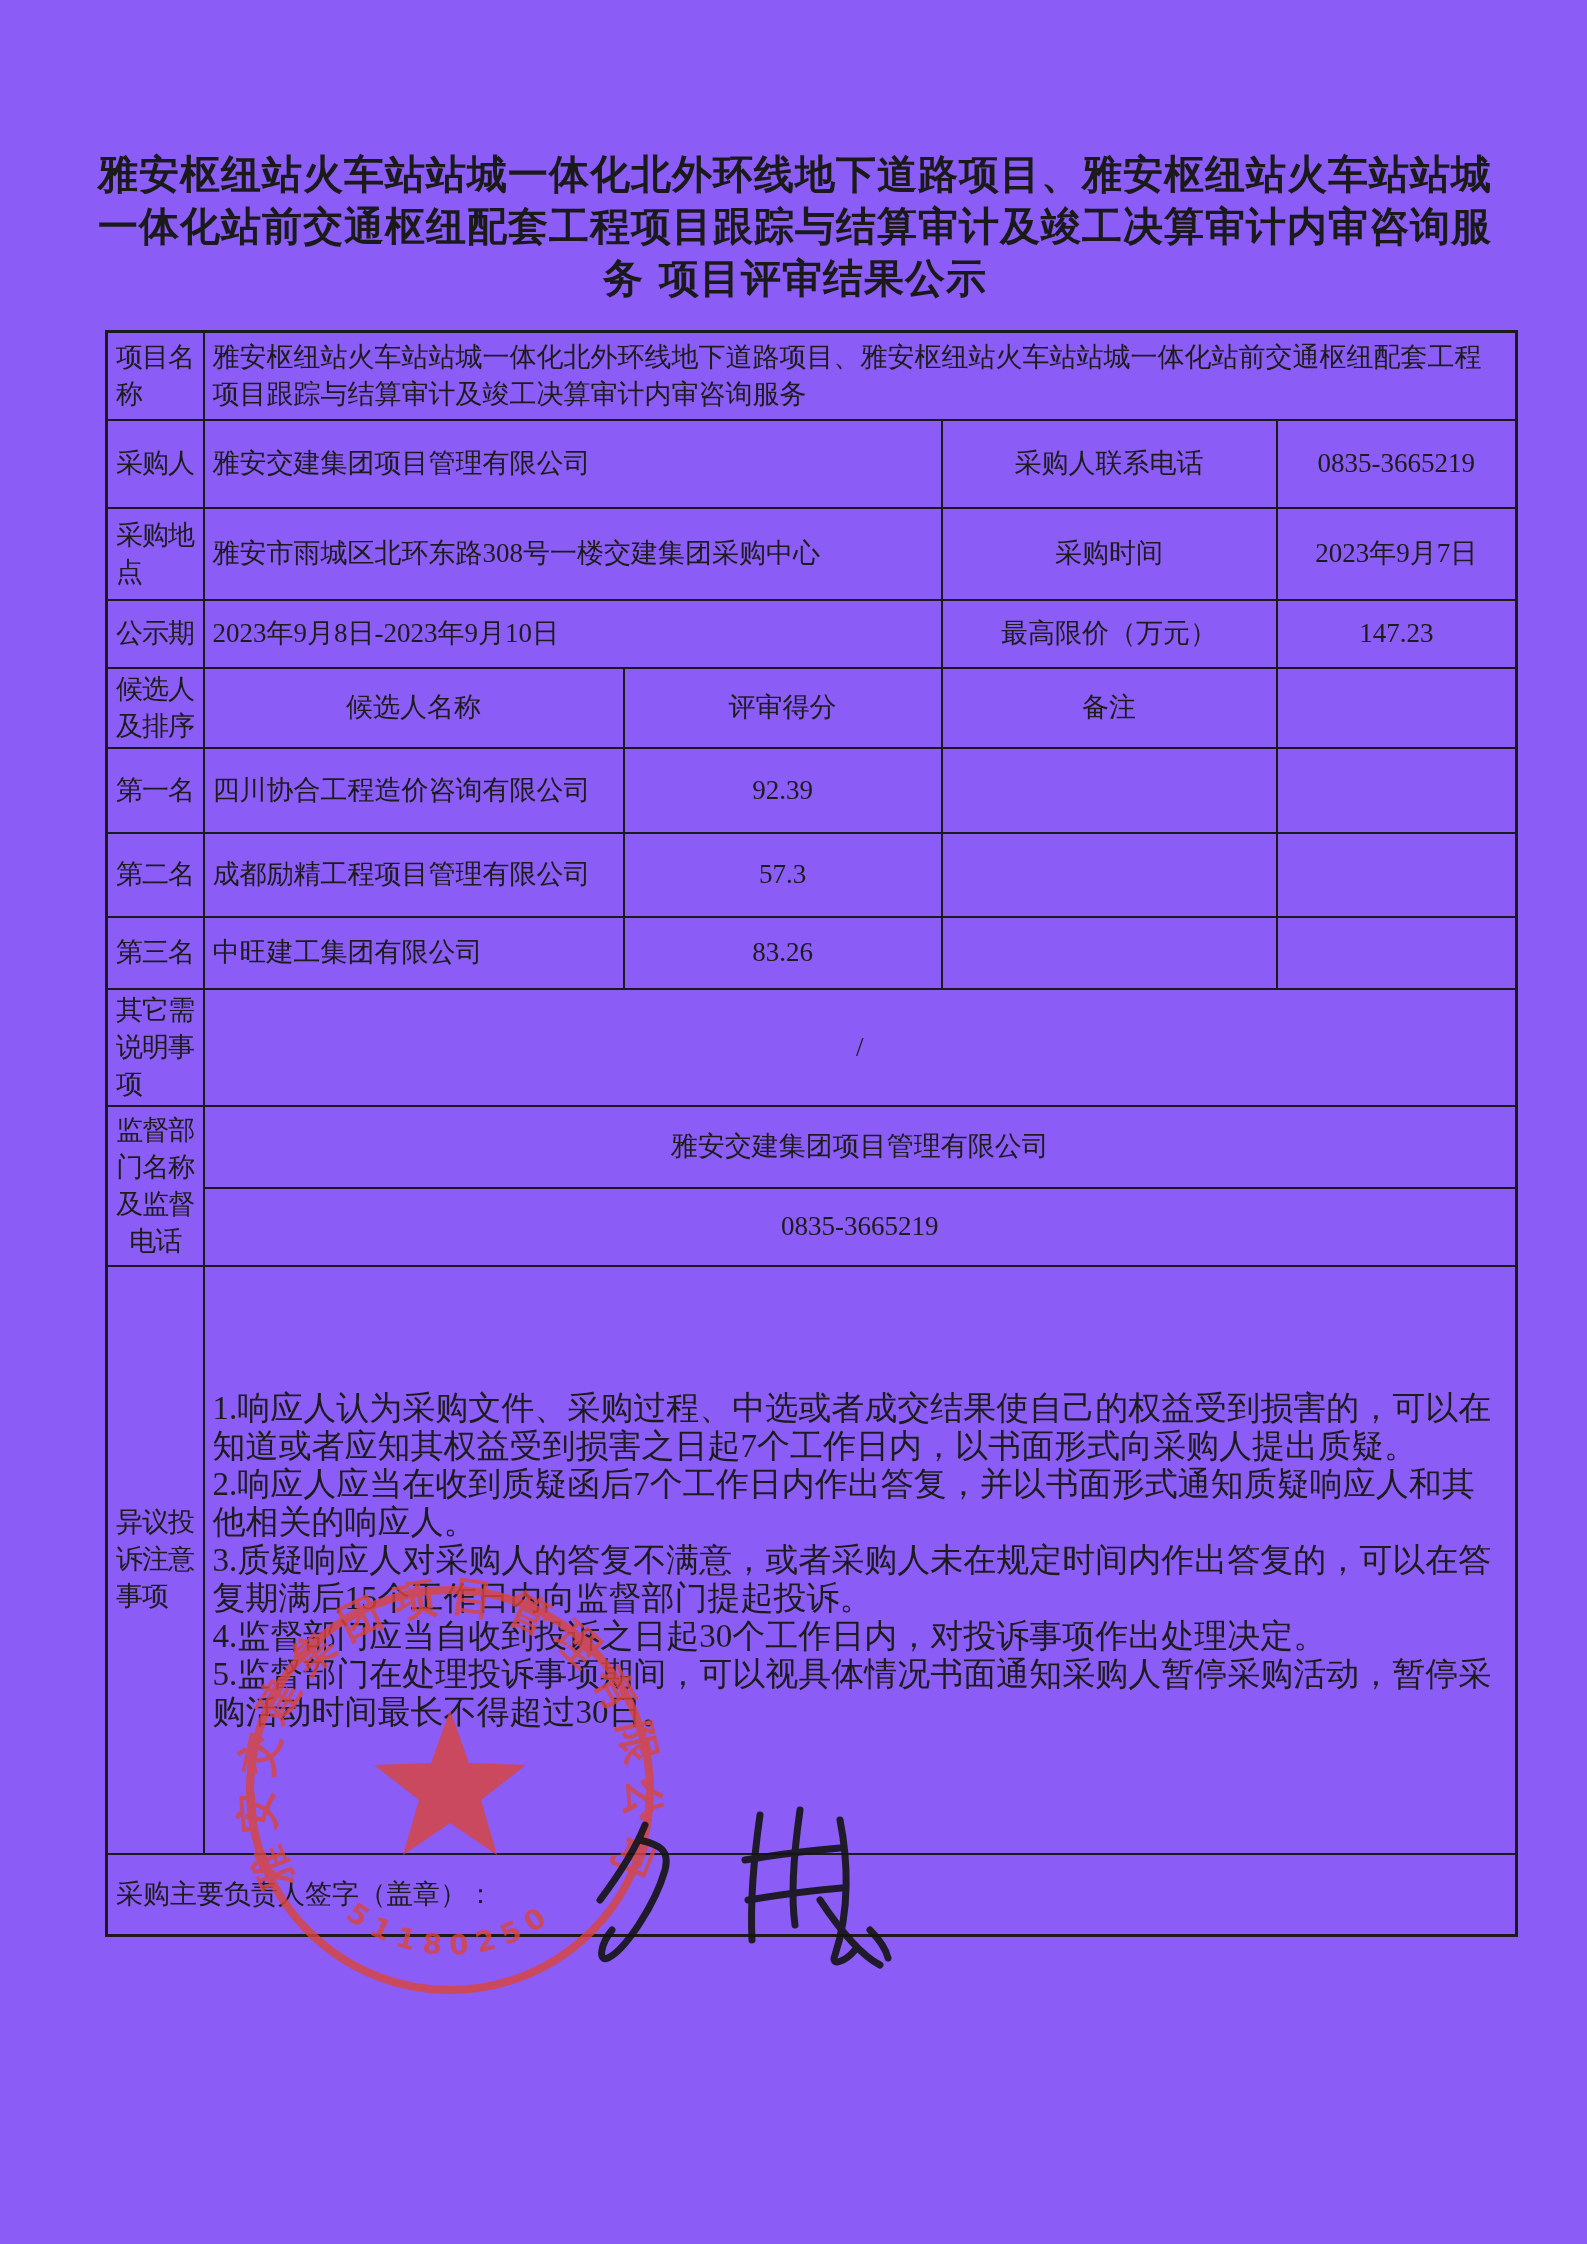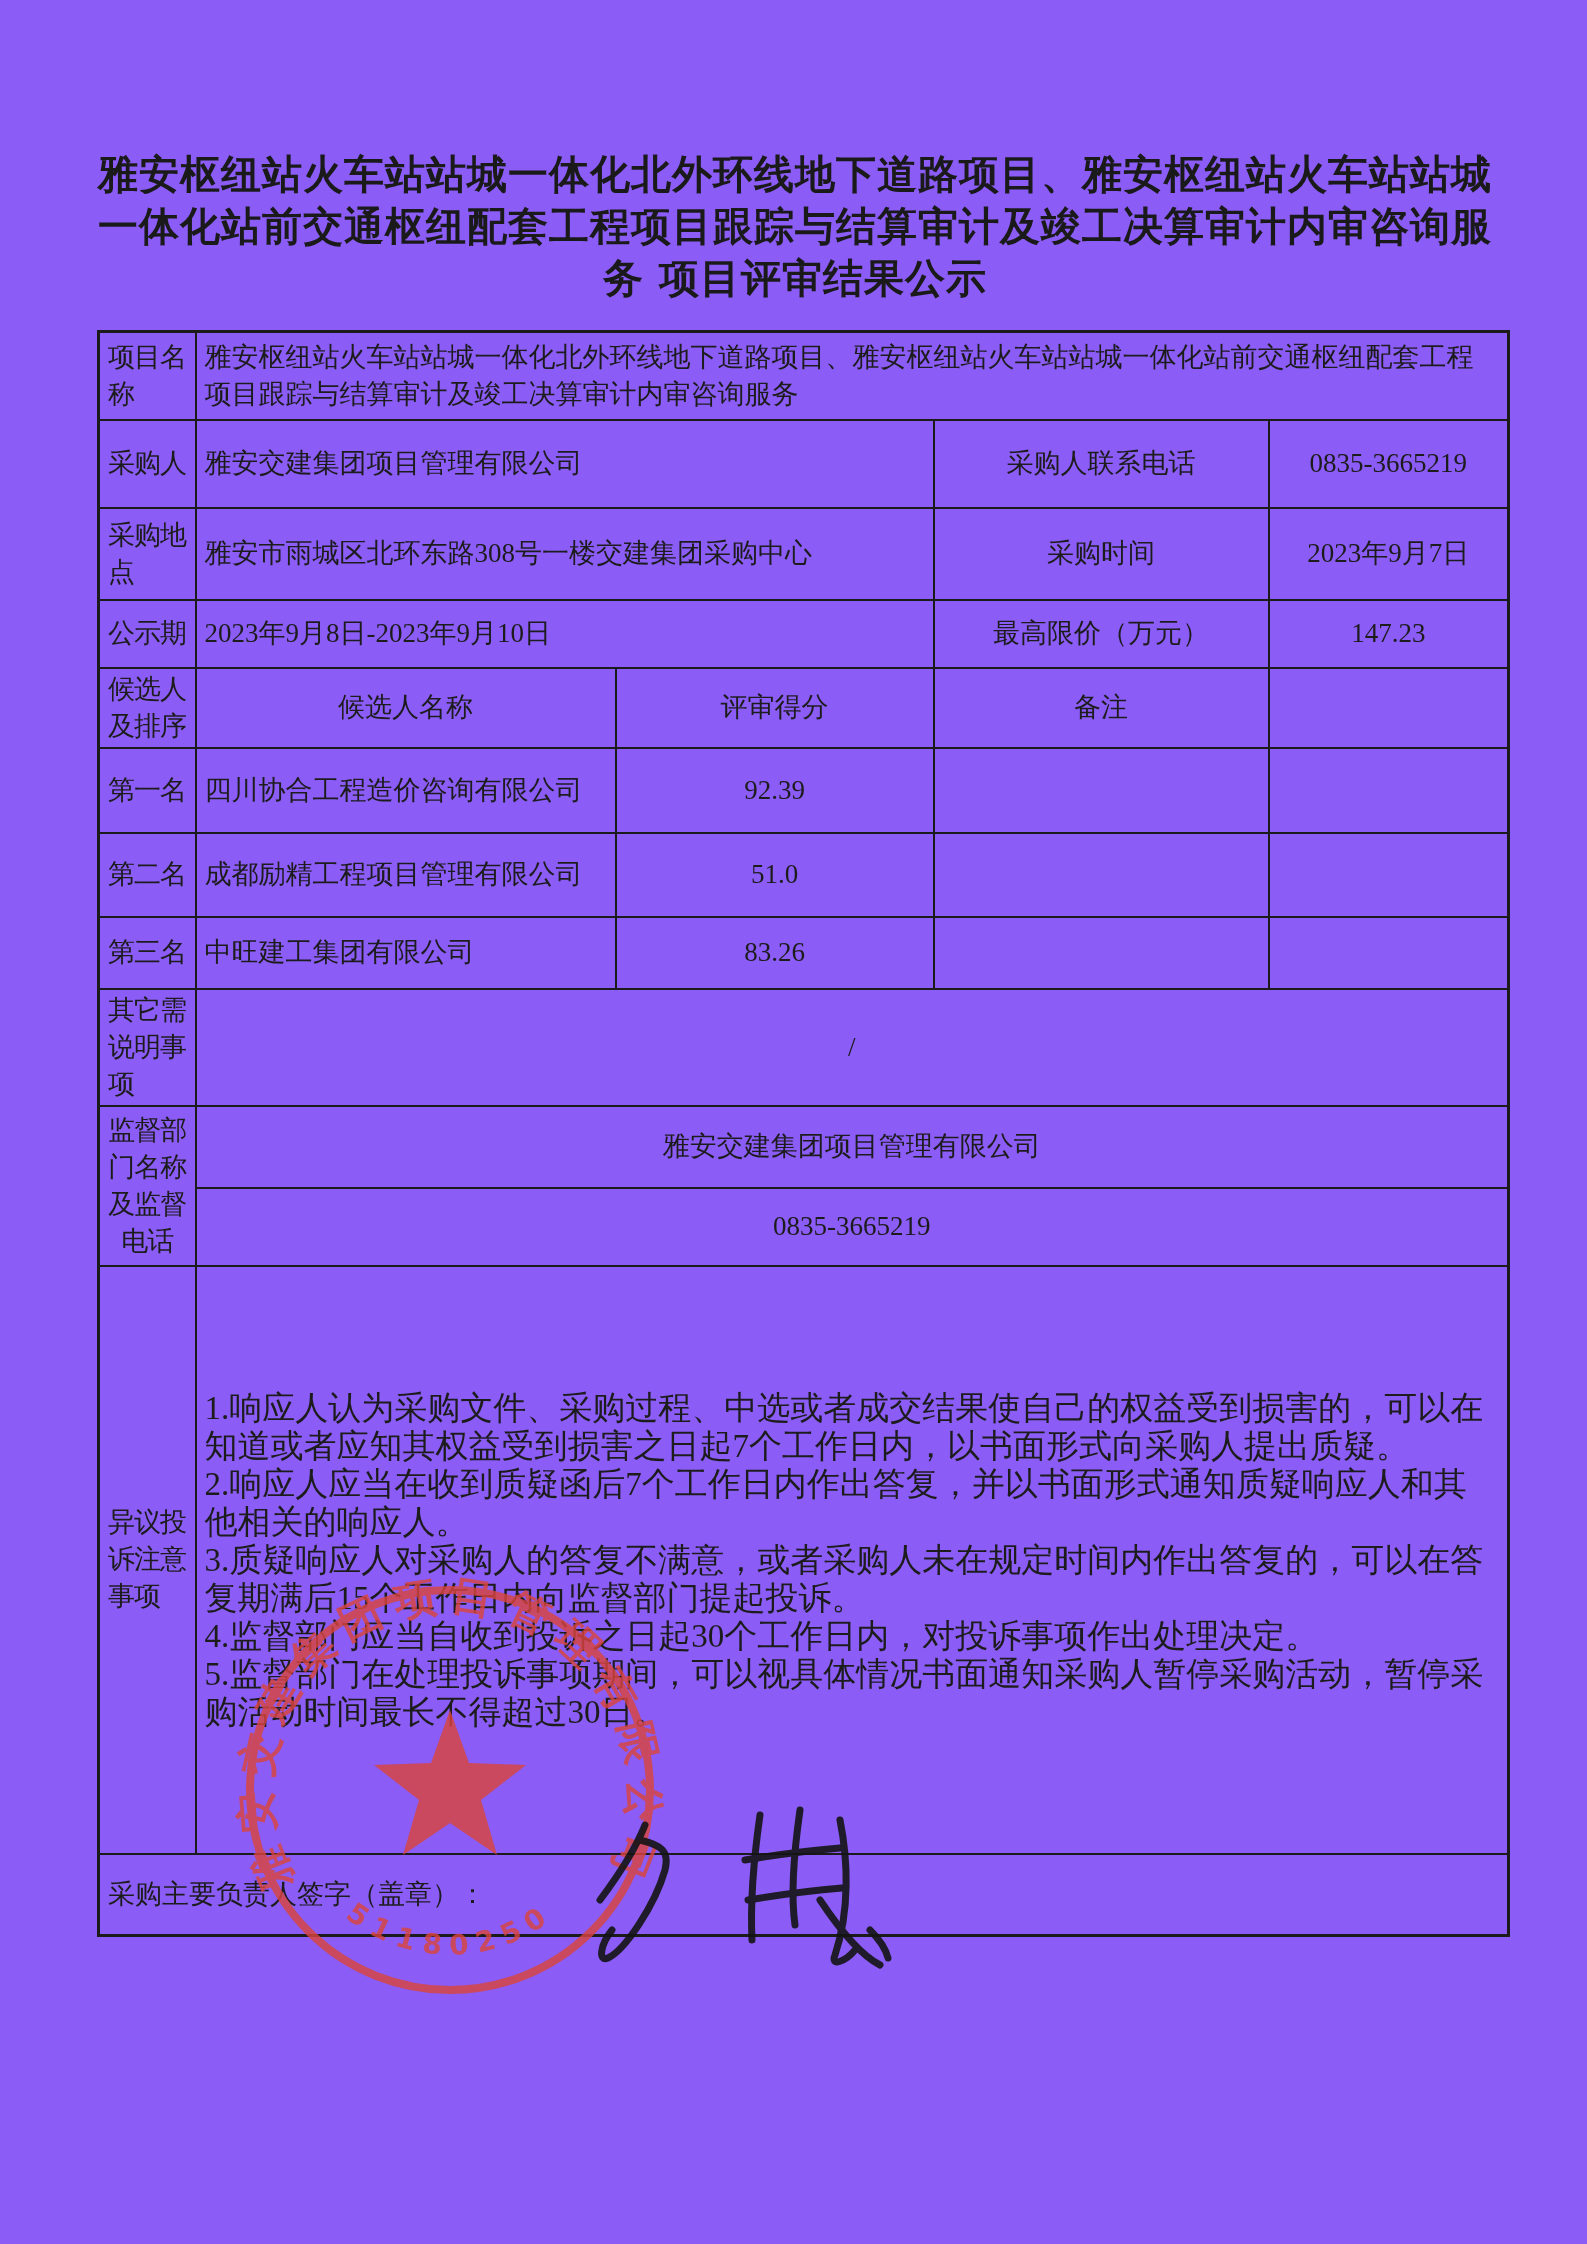--- a/index.html
+++ b/index.html
@@ -18,21 +18,21 @@
     text-align:center;
     font-family:"DejaVu Sans", sans-serif;
     font-weight:bold;
     font-size:40px;
     line-height:52px;
     letter-spacing:1px;
     color:#1a1a1a;
   }
   table.main-table{
     position:absolute;
-    left:97px;top:330px;
+    left:105px;top:330px;
     width:1410px;
     border-collapse:collapse;
     table-layout:fixed;
     border:3px solid #1b1b1b;
     padding-left:33px;
   }
   table.main-table td{
     border:2.5px solid #1b1b1b;
     padding:2px 8px;
     font-size:27px;
@@ -111,21 +111,21 @@
         <td class="lbl">第一名</td>
         <td class="txt">四川协合工程造价咨询有限公司</td>
         <td class="ctr">92.39</td>
         <td class="ctr"></td>
         <td></td>
       </tr>
 
       <tr style="height:84px">
         <td class="lbl">第二名</td>
         <td class="txt">成都励精工程项目管理有限公司</td>
-        <td class="ctr">51.0</td>
+        <td class="ctr">57.3</td>
         <td class="ctr"></td>
         <td></td>
       </tr>
 
       <tr style="height:72px">
         <td class="lbl">第三名</td>
         <td class="txt">中旺建工集团有限公司</td>
         <td class="ctr">83.26</td>
         <td class="ctr"></td>
         <td></td>

